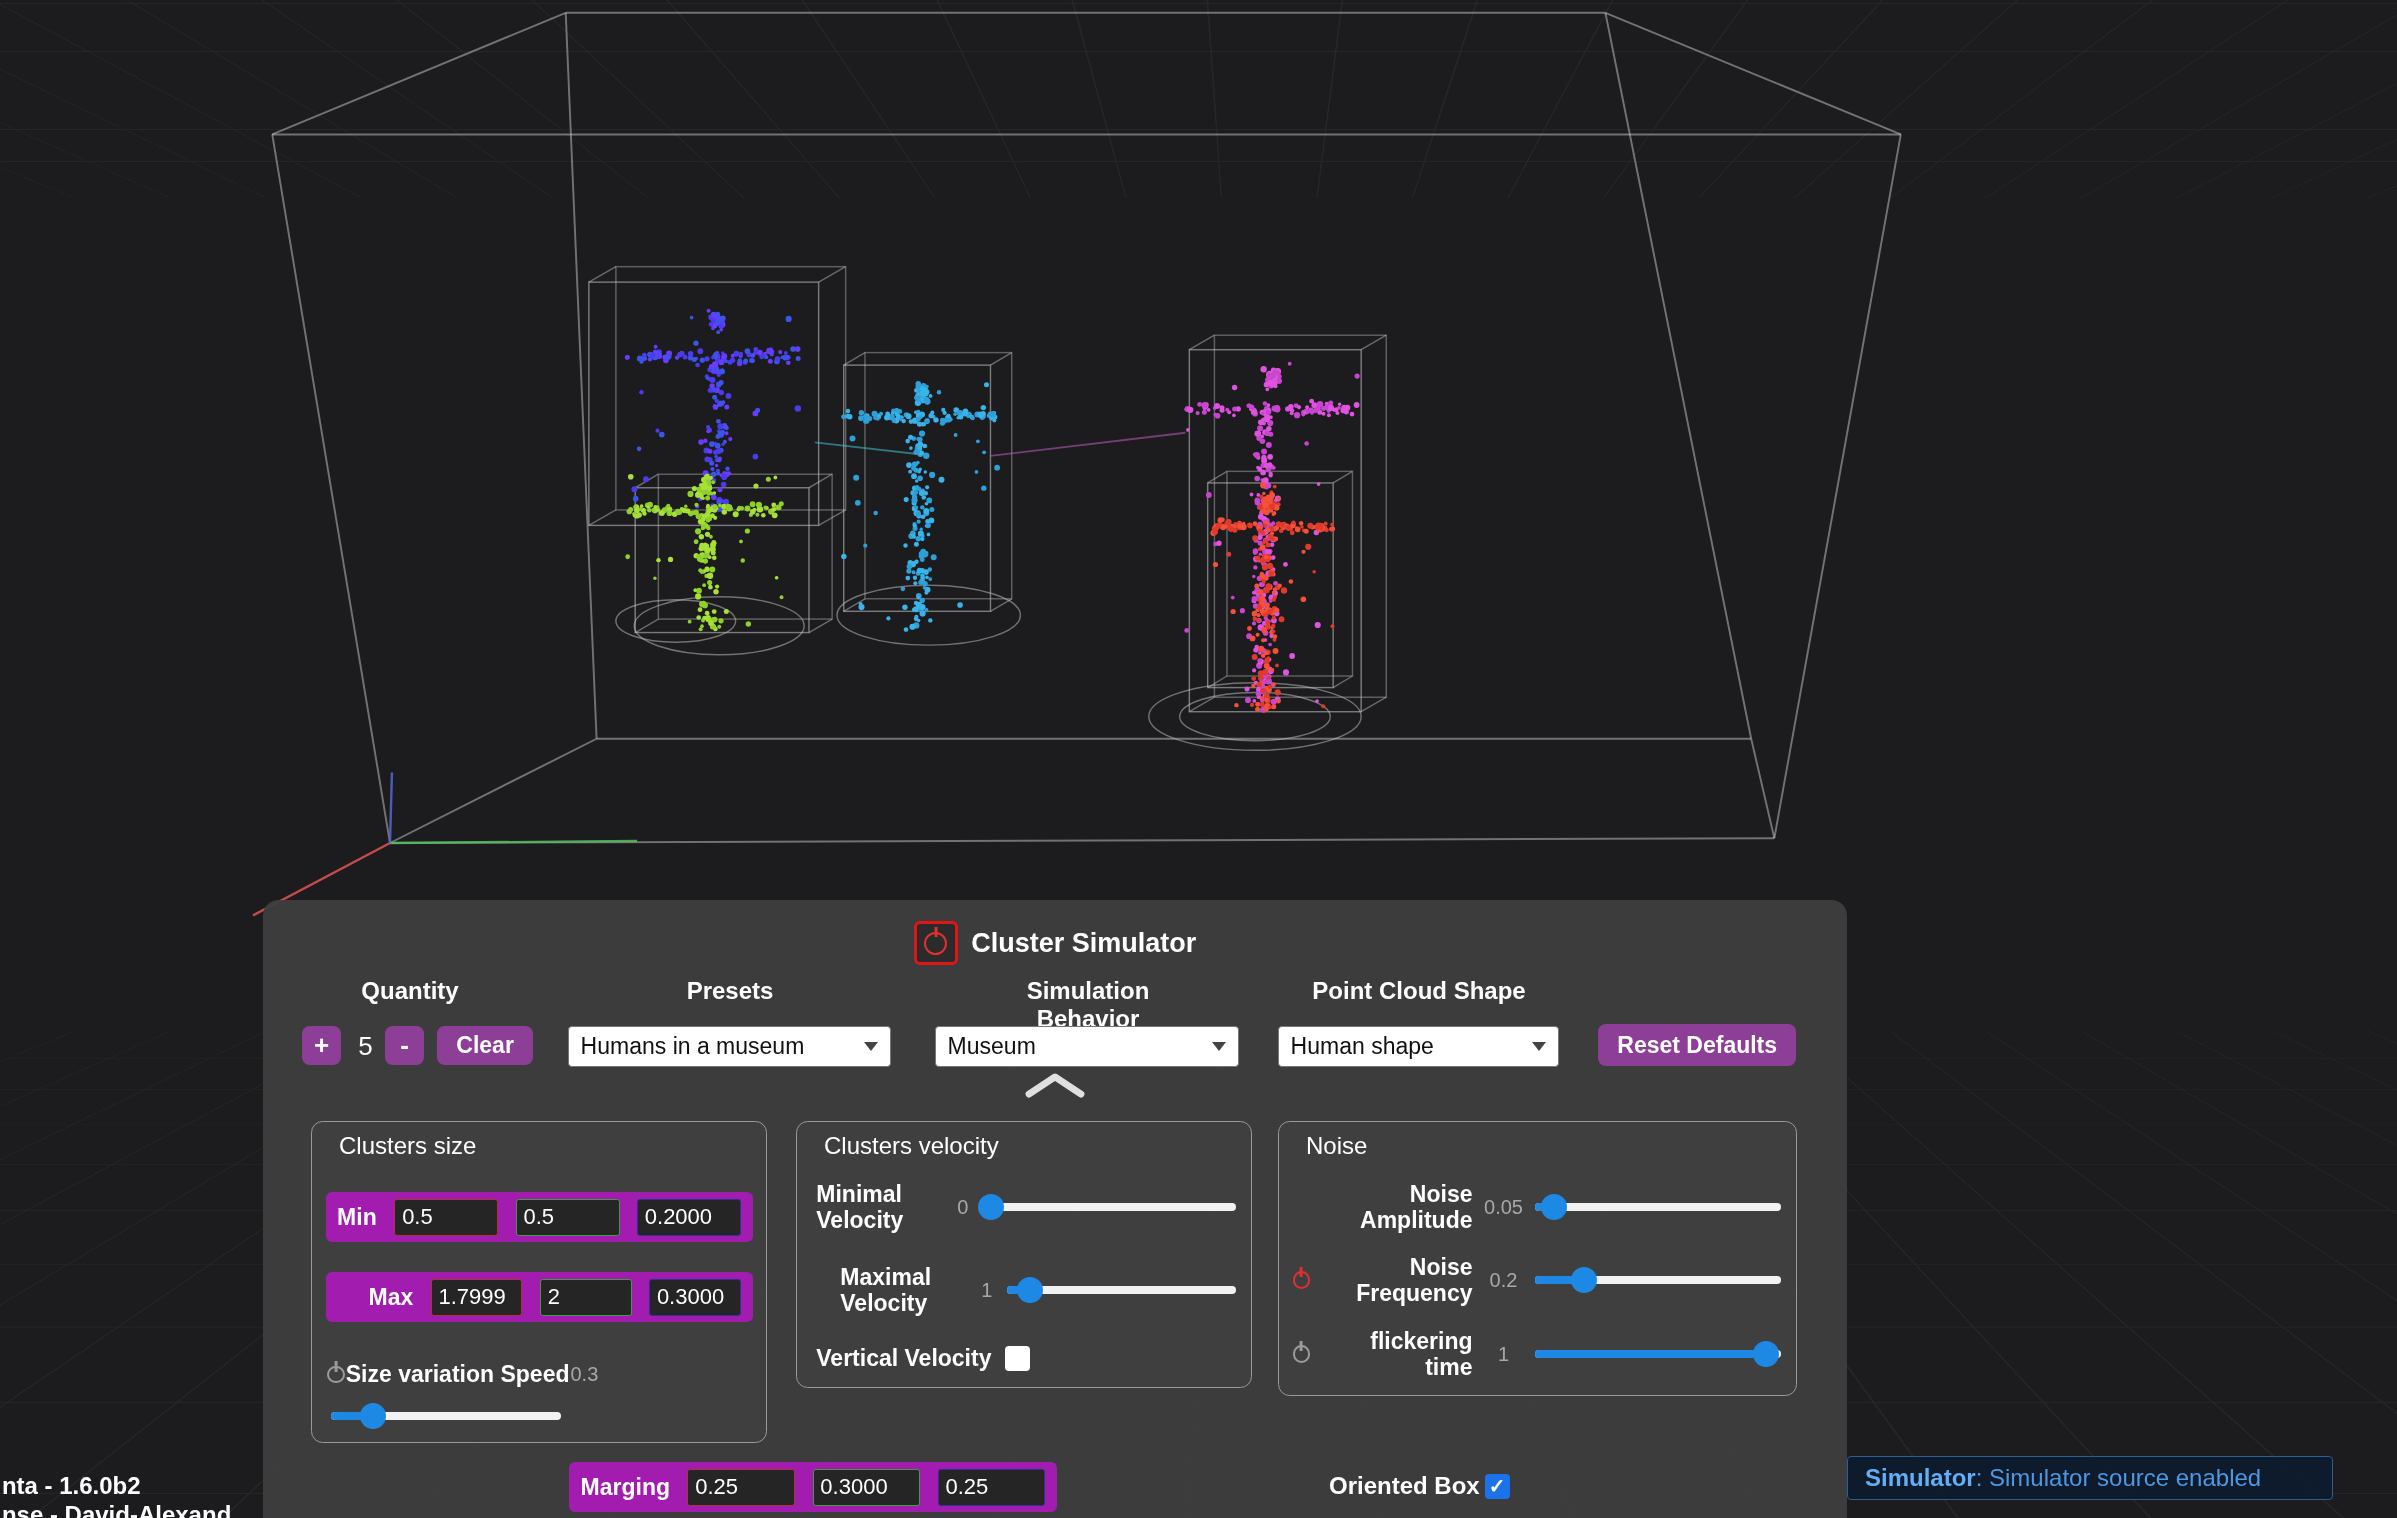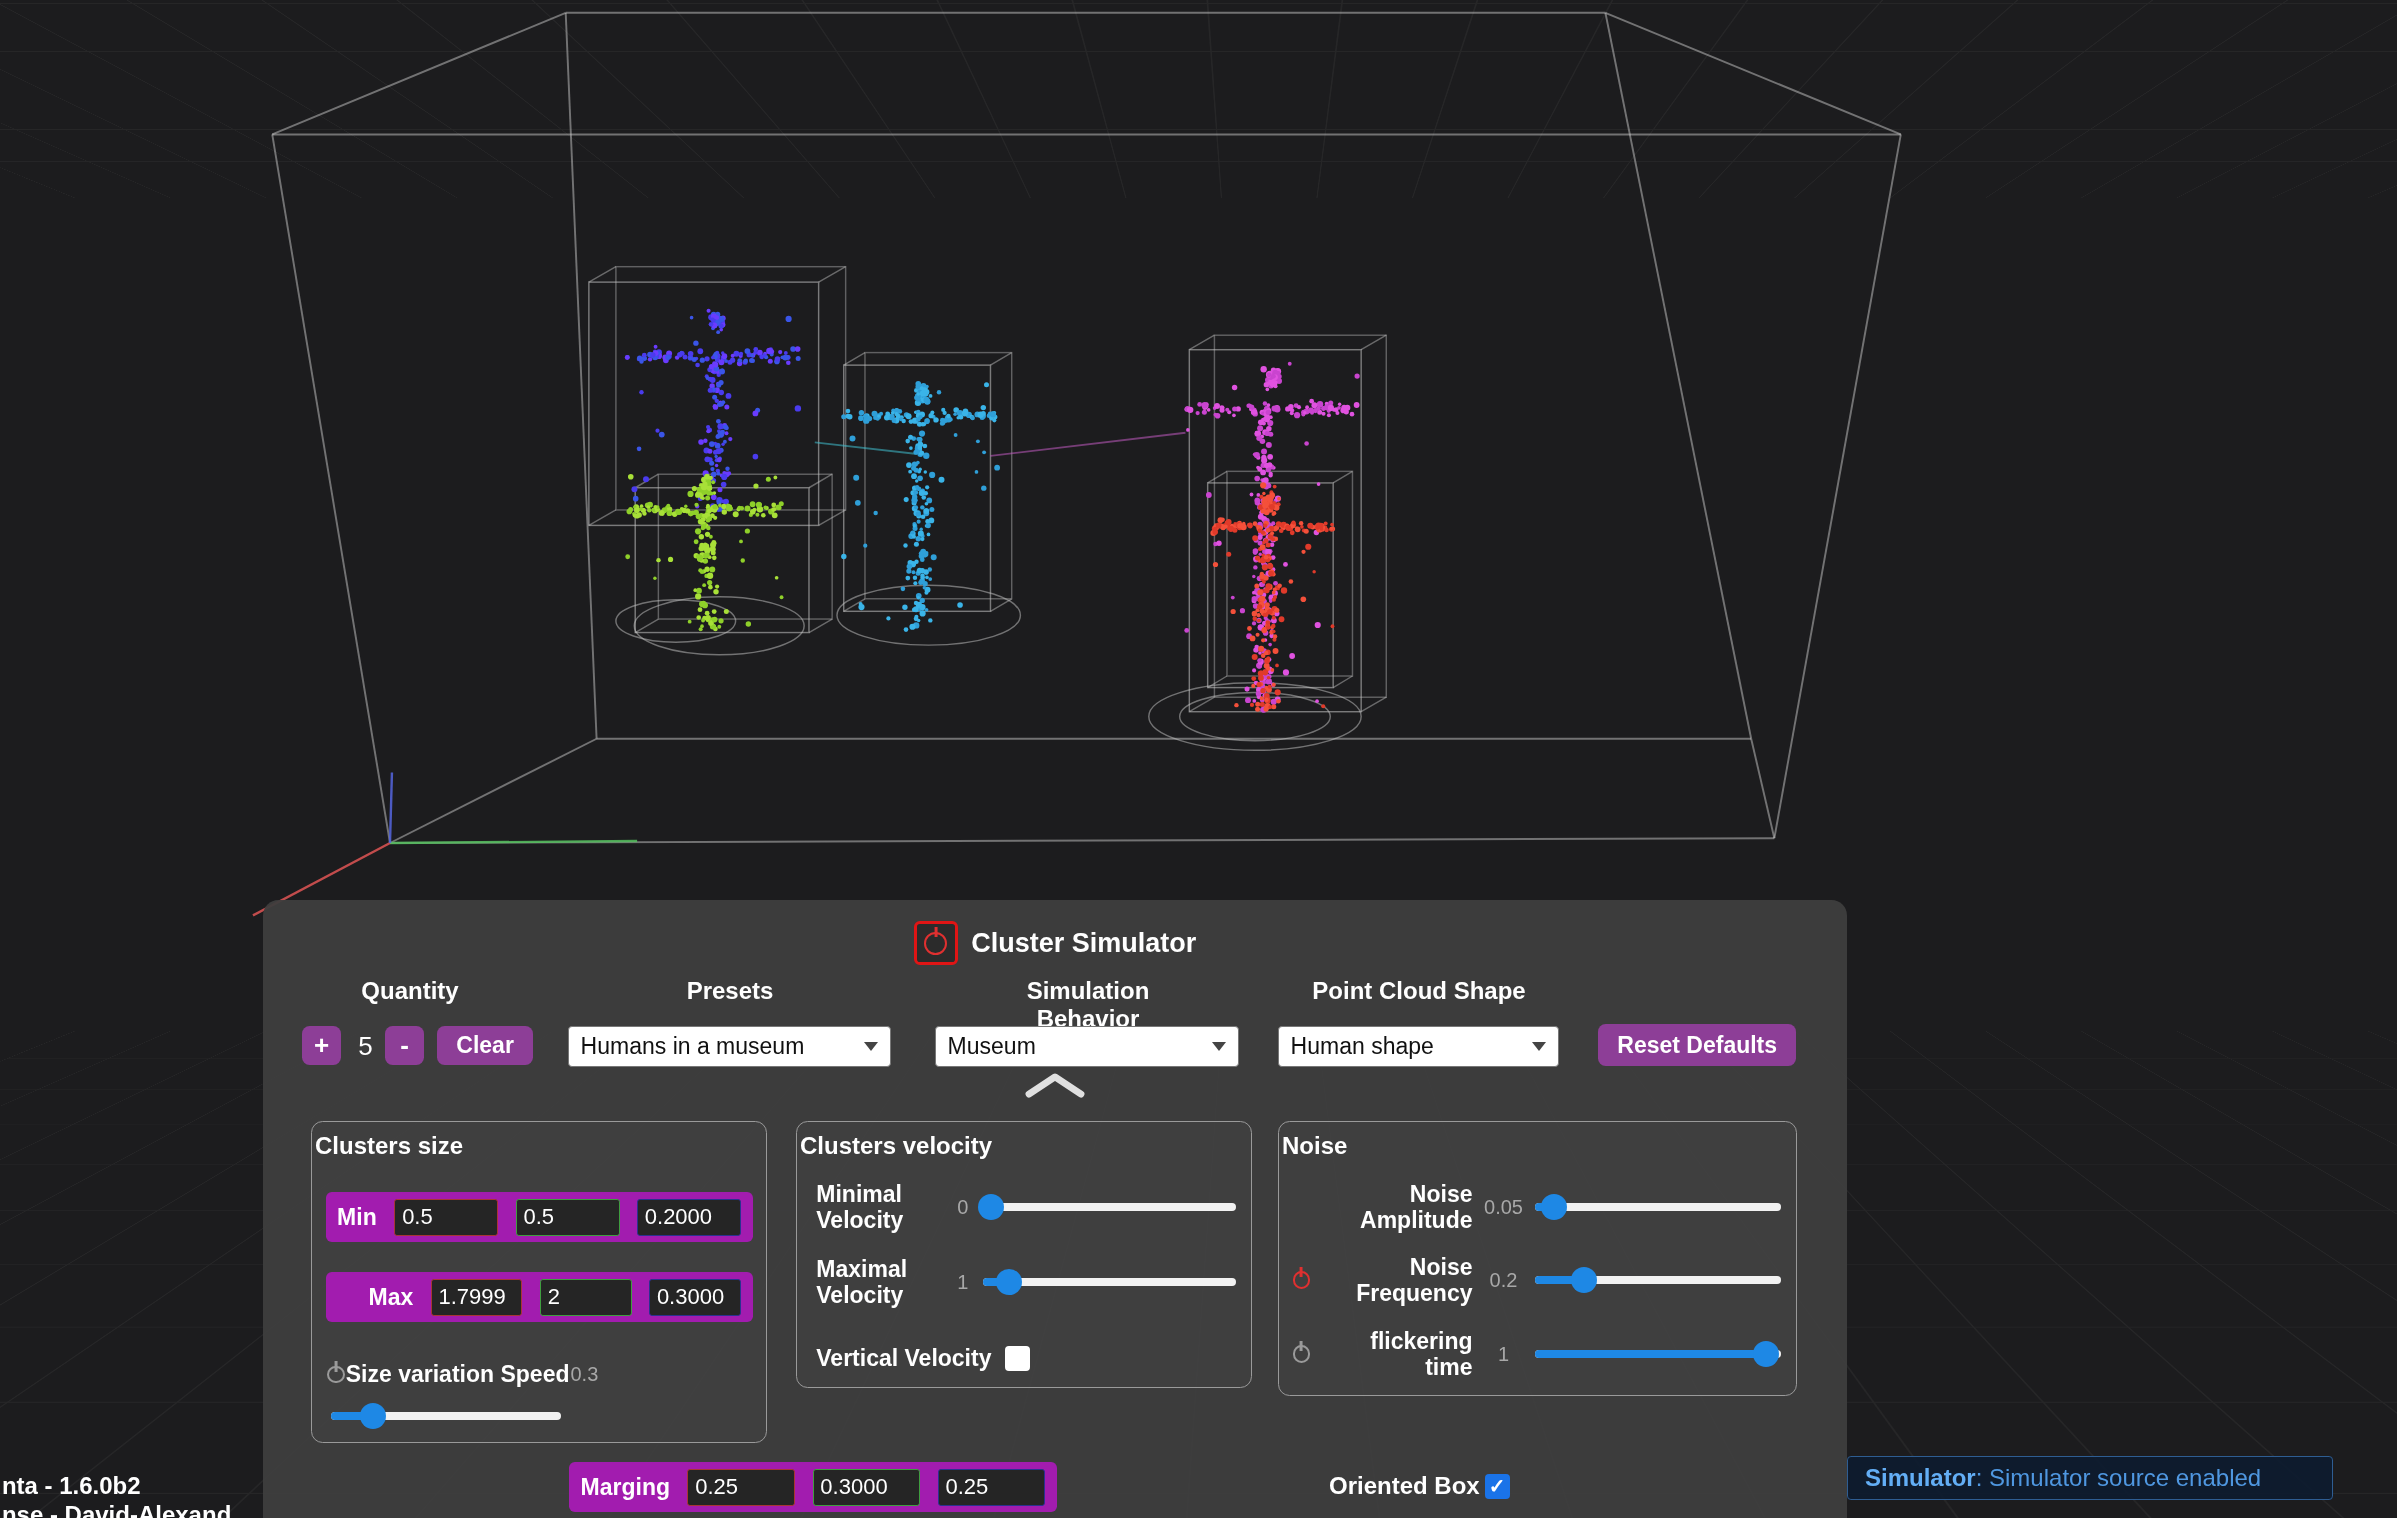--- a/index.html
+++ b/index.html
@@ -37,21 +37,21 @@
   .pwr{position:relative;display:inline-block;width:17.4px;height:17.4px;border:2.9px solid currentColor;border-radius:50%;box-sizing:border-box;}
   .pwr::after{content:"";position:absolute;top:-6.8px;left:50%;transform:translateX(-50%);width:2.9px;height:10.6px;background:currentColor;}
   .pwr.big{width:23px;height:23px;}
   .pwr-grey{color:#9a9a9a;}
   .pwr-red{color:#e03030;}
 
   .chev-up{position:absolute;left:761px;top:172px;cursor:pointer;}
 
   
   .subpanel{position:absolute;border:1.9px solid #9a9a9a;border-radius:11.6px;background:rgba(255,255,255,.02);box-sizing:border-box;}
-  .subpanel h2{position:absolute;left:3px;top:9.7px;margin:0;font-size:24px;font-weight:700;}
+  .subpanel h2{position:absolute;left:27px;top:9.7px;margin:0;font-size:24px;font-weight:400;}
 
   .strip{position:absolute;display:flex;align-items:center;gap:17.4px;padding:0 11.6px;height:50px;
     background:#a21caf;border-radius:5.8px;box-sizing:border-box;}
   .strip .rowlab{font-size:23px;font-weight:600;width:46px;}
   .vinput{width:102px;height:35px;background:#252525;border-radius:2.9px;display:flex;align-items:center;
     padding:0 6.8px;font-size:22px;color:#fff;overflow:hidden;white-space:nowrap;box-sizing:content-box;}
   .b-red{border:1.9px solid #a93535;}
   .b-green{border:1.9px solid #3f9e3f;}
   .b-blue{border:1.9px solid #2a3190;}
 
@@ -1612,21 +1612,21 @@
     <div class="subpanel" style="left:533px;top:221px;width:456px;height:267px;">
       <h2>Clusters velocity</h2>
       <div class="vrow" style="top:58px;">
         <span class="lab2">Minimal Velocity</span>
         <span class="val grey-val">0</span>
         <div class="slider" style="--pct: 3%;">
           <div class="fill"></div>
           <div class="handle"></div>
         </div>
       </div>
-      <div class="vrow" style="top:133px;">
+      <div class="vrow" style="top:141px;margin-left:24px;">
         <span class="lab2">Maximal Velocity</span>
         <span class="val grey-val">1</span>
         <div class="slider" style="--pct: 10%;">
           <div class="fill"></div>
           <div class="handle"></div>
         </div>
       </div>
       <div class="vrow" style="top:209px;">
         <span style="font-size:23px;font-weight:600;">Vertical Velocity</span>
         <span class="checkbox" style="margin-left:13.5px;"></span>

